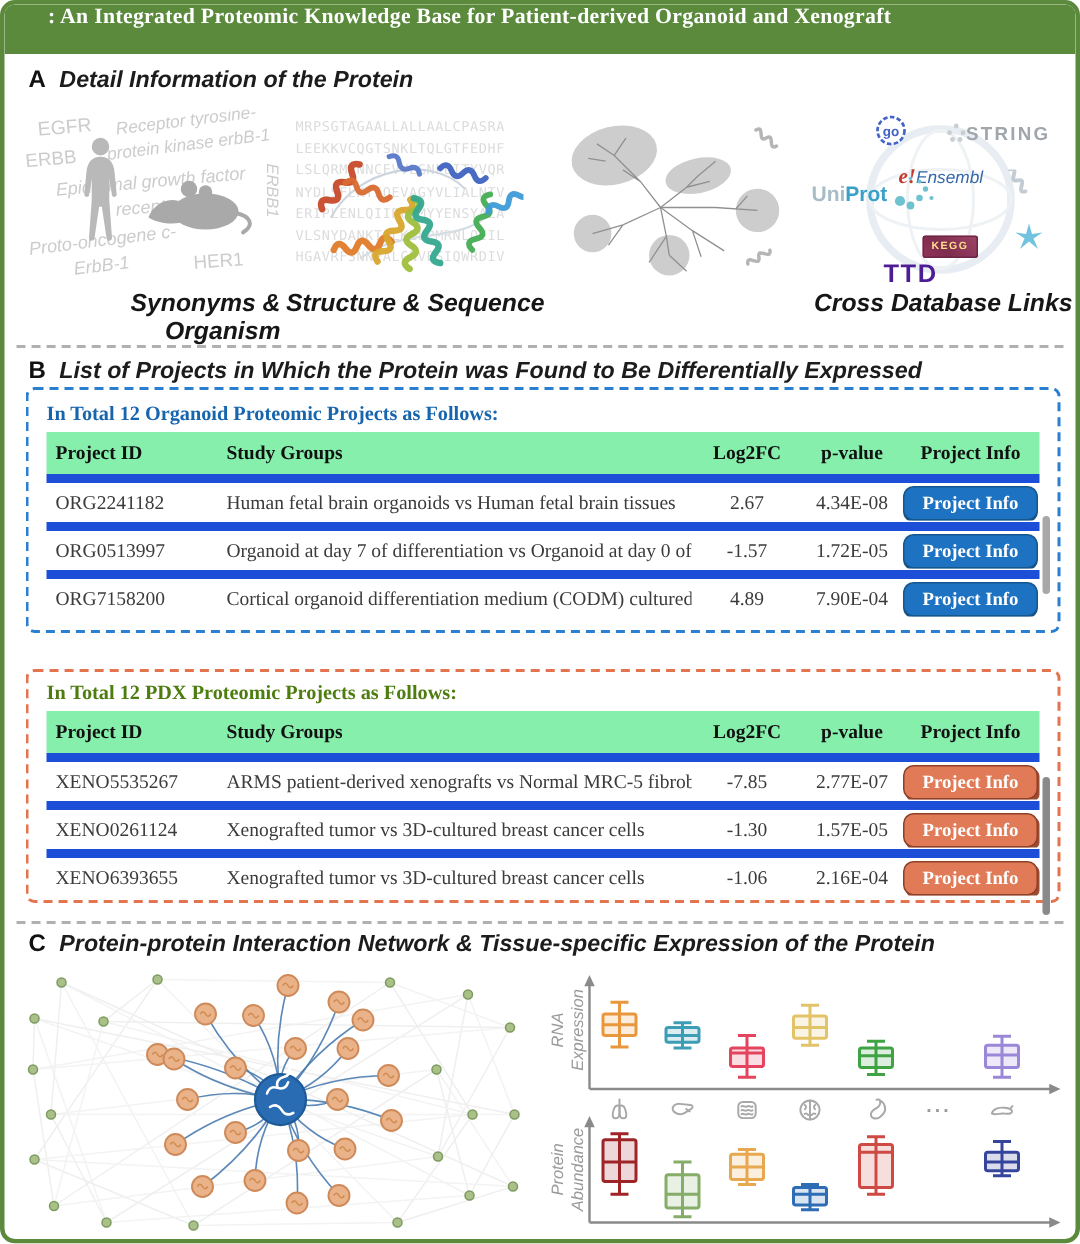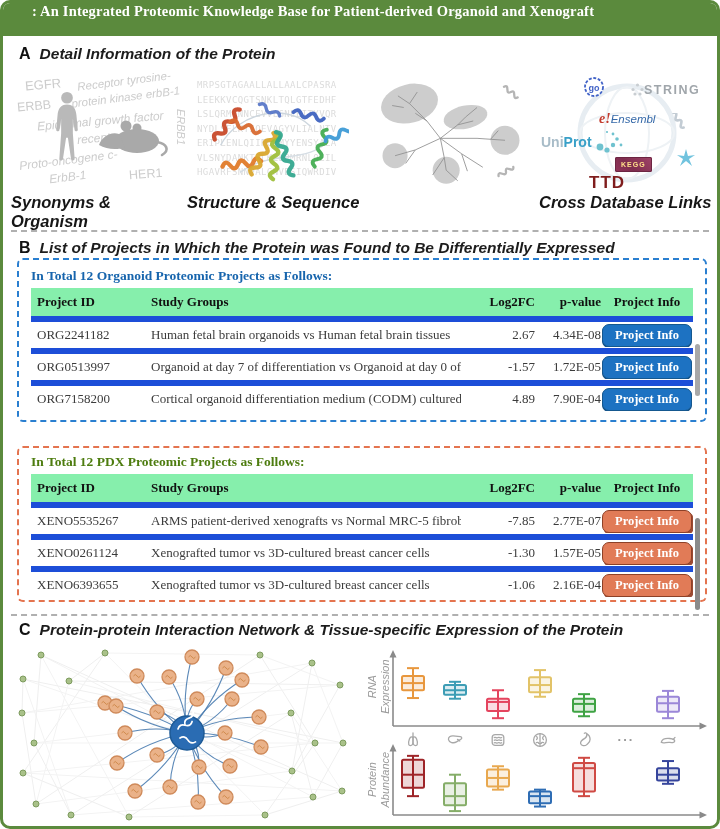--- a/index.html
+++ b/index.html
@@ -13,50 +13,50 @@
   .topbar-title{font-family:"Liberation Serif",serif;font-weight:bold;font-size:14.5px;margin-left:5px;position:relative;top:-3px;letter-spacing:.2px}
   
   .sec-title{position:absolute;left:16px;display:flex;gap:9px;align-items:baseline}
   .sec-label{font-weight:bold;font-size:16px;color:#111}
   .sec-heading{font-style:italic;font-weight:600;font-size:15.5px;color:#1c1c1c}
   .divider{position:absolute;left:8px;right:8px;height:0;border-top:2px dashed #b0b0b0}
   
   .panels{position:absolute;left:8px;top:70px;width:704px;height:150px;display:grid;grid-template-columns:repeat(4,1fr)}
   .panel{position:relative}
   .panel-art{position:absolute;left:0;top:0;width:100%;height:120px;overflow:hidden}
-  .panel-caption{position:absolute;left:0;top:120px;width:100%;text-align:left;font-style:italic;font-weight:700;font-size:16.5px;color:#161616}
+  .panel-caption{position:absolute;left:0;top:120px;width:100%;text-align:right;font-style:italic;font-weight:700;font-size:16.5px;color:#161616}
   .syn{position:absolute;color:#cccccc;white-space:nowrap;font-style:italic}
   .syn.up{font-style:normal}
   .seq-block{position:absolute;left:10px;top:5px;font-family:"DejaVu Sans Mono",monospace;font-size:9px;line-height:14.5px;color:#dcdcdc;letter-spacing:.4px;white-space:pre}
   .ribbon-svg{position:absolute;left:12px;top:12px}
   .art-svg{position:absolute}
   
   .cd{position:absolute;white-space:nowrap}
   .cd-string{color:#a0a6ab;font-weight:600;font-size:12.5px;letter-spacing:1.5px}
   .cd-ens-e{color:#c23b2e;font-family:"Liberation Serif",serif;font-style:italic;font-weight:bold;font-size:14px}
   .cd-ens{color:#3468a8;font-style:italic;font-weight:normal;font-size:11.5px}
   .cd-uni{color:#a8bcc8;font-weight:bold;font-size:14px}
   .cd-prot{color:#39a0c8;font-weight:bold;font-size:14px}
   .cd-kegg{display:inline-block;background:linear-gradient(45deg,#93345a,#7e2d4e 40%,#a04468);color:#ffe08a;font-size:7px;font-weight:bold;padding:4px 6px;border-radius:2px;letter-spacing:1px;box-shadow:inset 0 0 0 1px #6c2542;}
-  .cd-ttd{color:#7f1d1d;font-weight:bold;font-size:17px;letter-spacing:1px}
+  .cd-ttd{color:#4c1d95;font-weight:bold;font-size:17px;letter-spacing:1px}
   
   .dash-box{position:absolute;left:14px;width:690px;border-radius:6px;padding:8px 12px}
   .blue-box{border:2px dashed #2a7fd0}
   .orange-box{border:2px dashed #e4744f;padding-top:6px}
   .box-heading{font-family:"Liberation Serif",serif;font-weight:bold;font-size:13.5px}
   .box-heading.blue{color:#1765ad}
   .box-heading.orange{color:#4d7c0f}
   .ptable{margin-top:4px;font-family:"Liberation Serif",serif}
   .thead,.trow{display:grid;grid-template-columns:106px 324px 74px 66px 1fr;align-items:center}
   .thead{background:#86efac;height:28px;font-weight:bold;font-size:13px;color:#111}
   .trow{height:32px;font-size:13px;color:#3b3b3b;border-top:6px solid #1d4ed8}
   .trow:first-of-type{border-top:none}
   .th,.td{padding-left:6px;overflow:hidden;white-space:nowrap}
   .th.c1,.td.c1{padding-left:14px}
-  .th.c2,.td.c2,.th.c3,.td.c3{text-align:right;padding-left:0}
+  .th.c2,.td.c2,.th.c3,.td.c3{text-align:center;padding-left:0}
   .th.c4,.td.c4{text-align:center;padding-left:0}
   .pi-btn{font-family:"Liberation Serif",serif;font-weight:bold;font-size:12.5px;color:#fff;border-radius:7px;padding:3px 12px;cursor:pointer}
   .pi-btn.blue{background:#1d72c2;border:1px solid #15588f;box-shadow:0 1px 0 #124f85}
   .pi-btn.orange{background:#e17b57;border:1.5px solid #8d4128;box-shadow:1.5px 2px 0 #9c4a33}
   .sbar{position:absolute;right:5px;width:5px;border-radius:3px}
   .blue-box .sbar{top:84px;height:52px;background:#a8a8a8}
   .orange-box .sbar{top:70px;height:92px;background:#8a8a8a}
   
   .network-svg{position:absolute;left:6px;top:646px}
   .charts-panel{position:absolute;left:354px;top:644px;width:366px;height:182px}
@@ -188,21 +188,21 @@
               <g fill="#c9ced2">
                 <circle cx="6.5" cy="2" r="1.6"></circle>
                 <circle cx="2" cy="6.5" r="1.6"></circle>
                 <circle cx="11" cy="6.5" r="1.6"></circle>
                 <circle cx="4" cy="11" r="1.6"></circle>
                 <circle cx="9" cy="11" r="1.6"></circle>
               </g>
             </svg><span class="cd-string">STRING</span>
         </span>
         <span class="cd" style="left:60px;top:36px"><span class="cd-ens-e">e!</span><span class="cd-ens">Ensembl</span></span>
-        <span class="cd" style="left:2px;top:56px"><span class="cd-uni">Uni</span><span class="cd-prot">Prot</span>
+        <span class="cd" style="left:2px;top:43px"><span class="cd-uni">Uni</span><span class="cd-prot">Prot</span>
           <svg width="34" height="26" viewBox="0 0 34 26" style="vertical-align:-8px">
               <g fill="#6fc2cf">
                 <circle cx="4" cy="18" r="3.4"></circle>
                 <circle cx="11" cy="21" r="2.6"></circle>
                 <circle cx="17" cy="16" r="2.2"></circle>
                 <circle cx="21" cy="10" r="1.8"></circle>
                 <circle cx="17" cy="5" r="1.4"></circle>
                 <circle cx="11" cy="3" r="1.1"></circle>
                 <circle cx="25" cy="16" r="1.4"></circle>
               </g>

